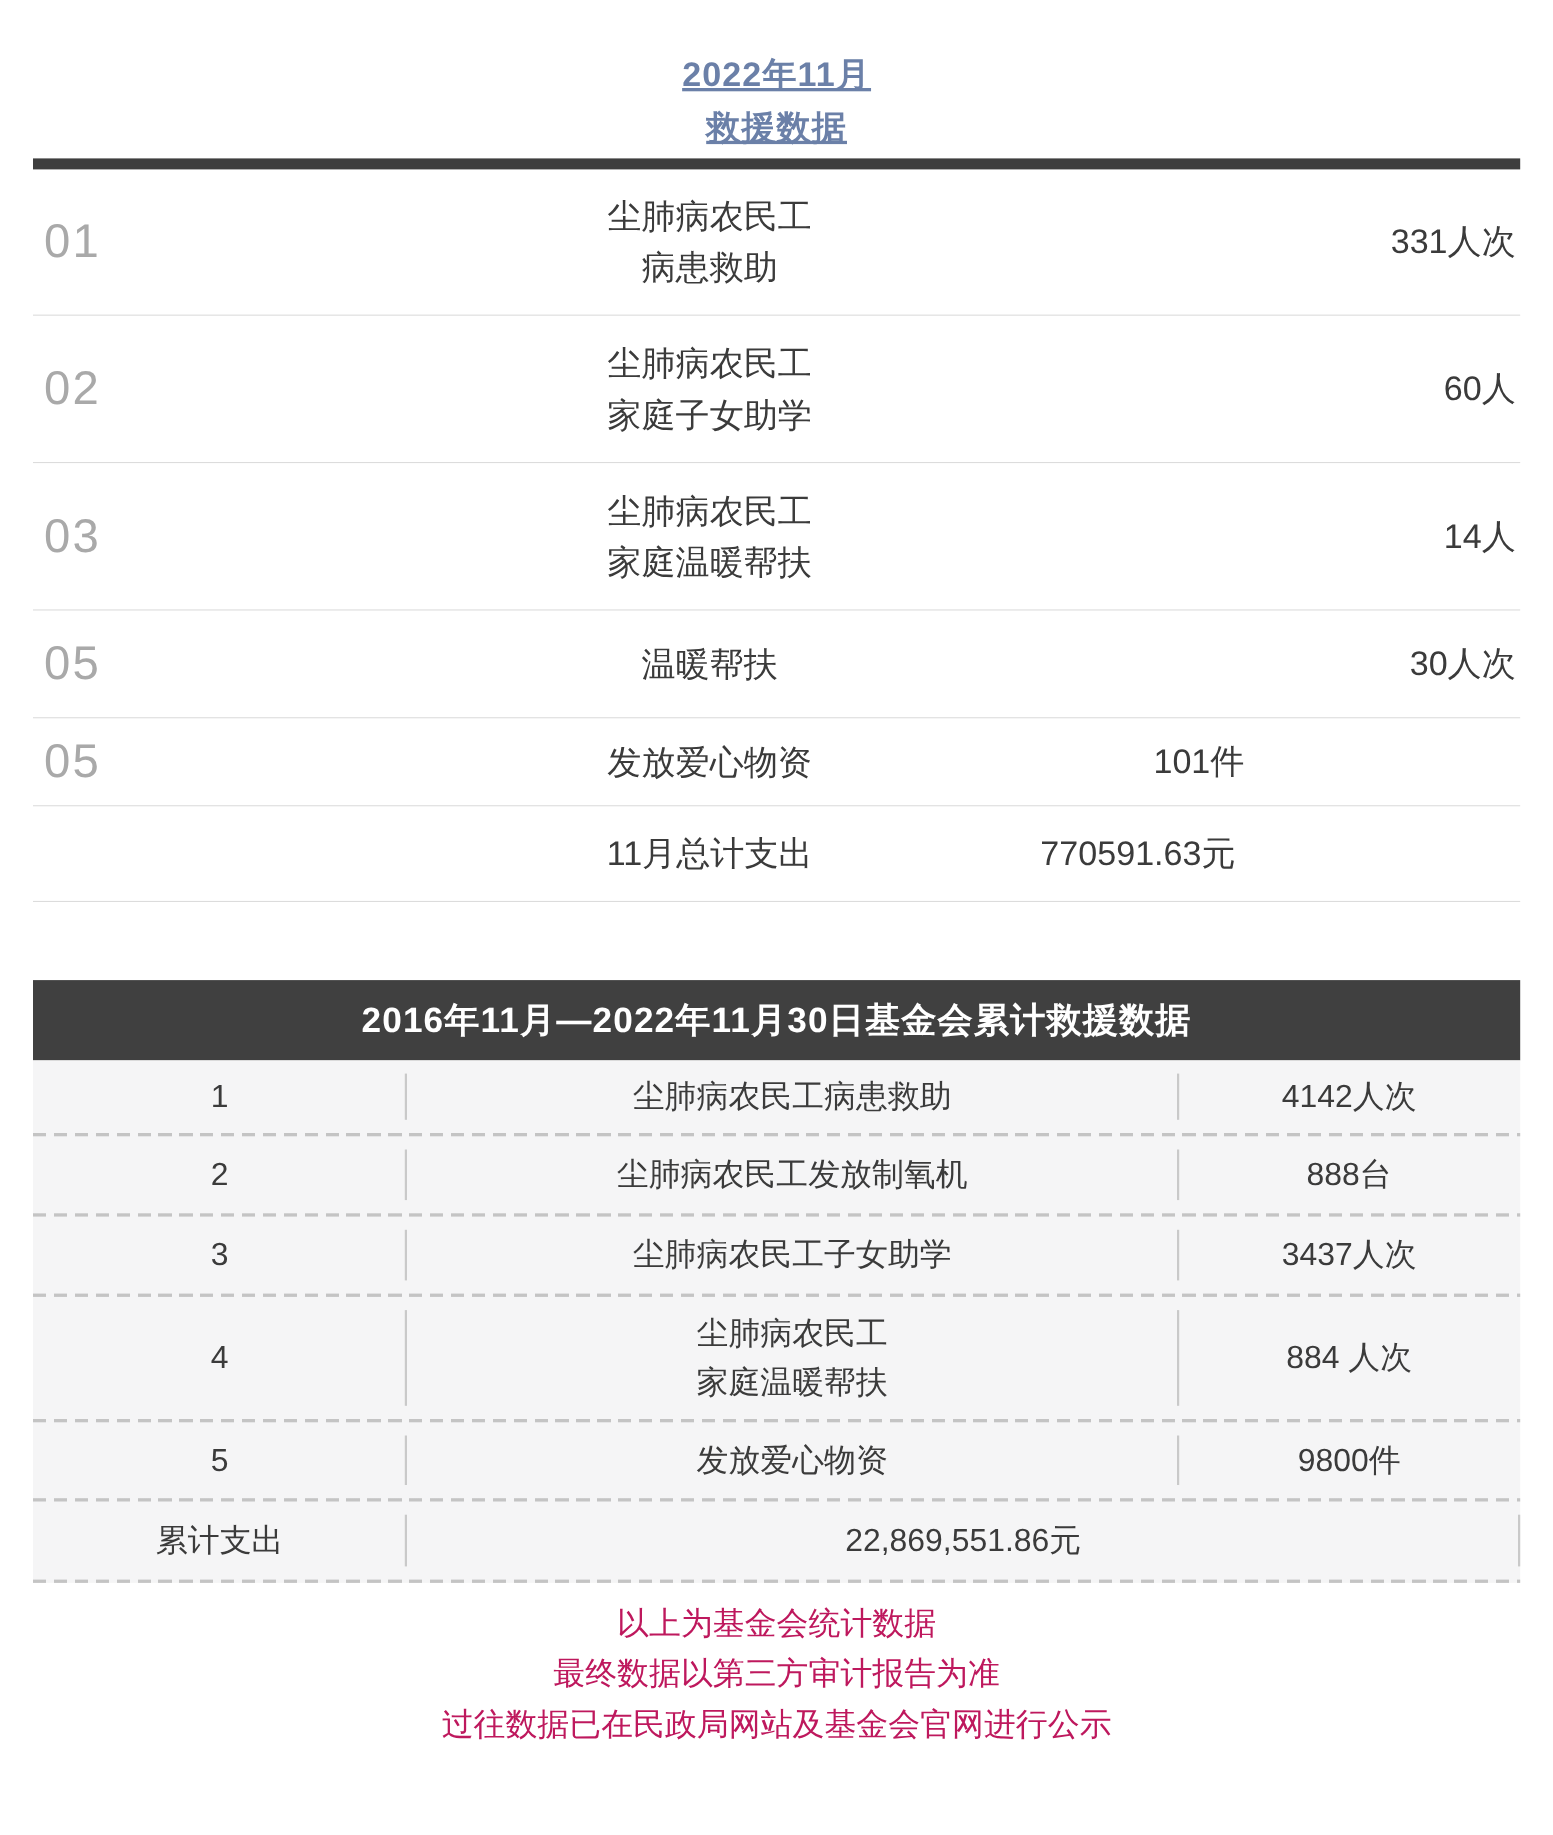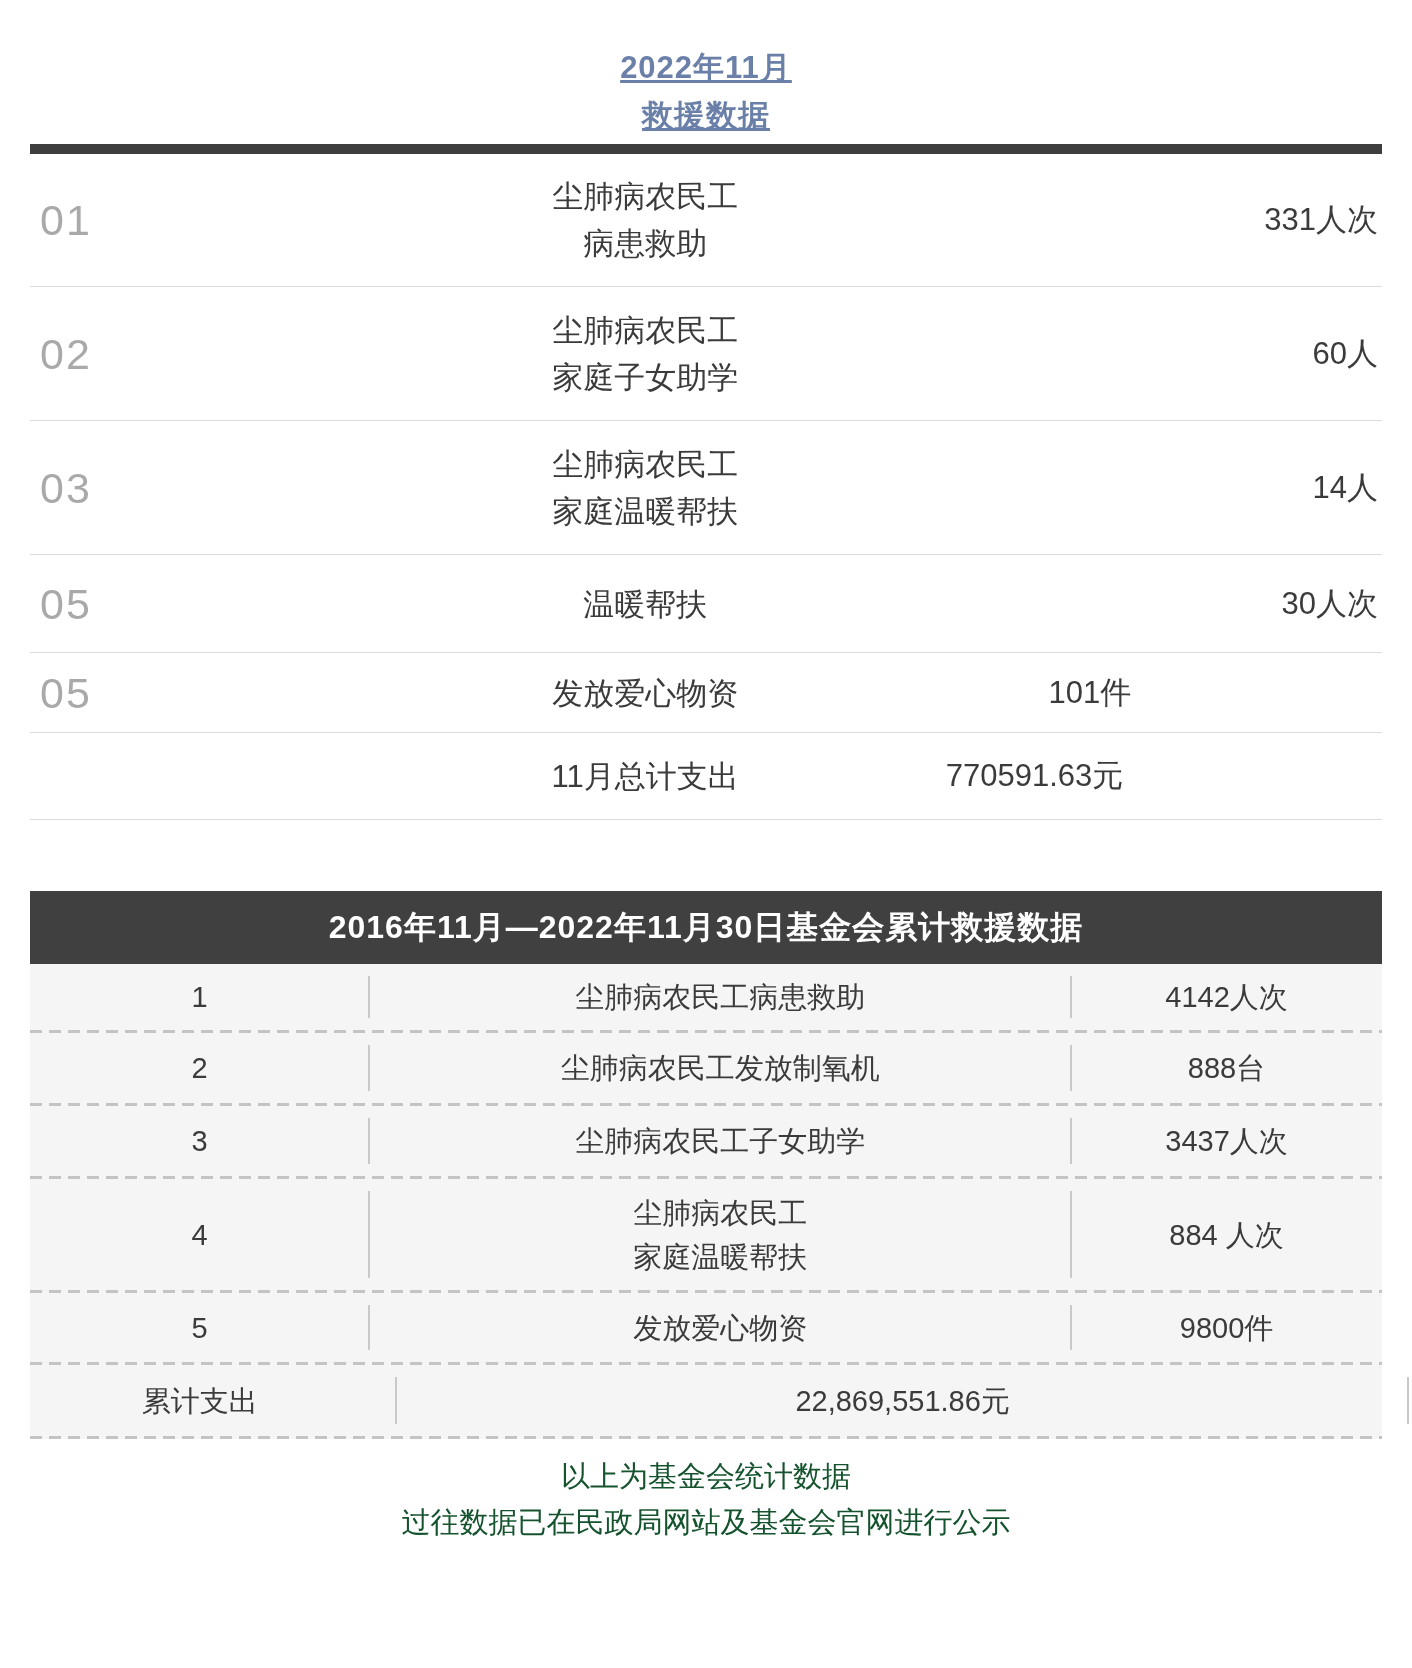--- a/index.html
+++ b/index.html
@@ -51,42 +51,42 @@
     height:73px; background:#404040; color:#ffffff;
     display:flex; align-items:center; justify-content:center;
     font-size:32px; font-weight:bold; letter-spacing:1px;
   }
   .c-body { background:#f5f5f6; }
   .c-row { display:grid; grid-template-columns:25.1% 51.9% 23%; }
   .c-row.merged { grid-template-columns:25.1% 74.9%; }
   .c-row.rh1 { height:66px; }
   .c-row.rh2 { height:70px; }
   .c-row.rh-2line { height:111px; }
-  .c-row.rh-total { height:71px;gap:27px; }
+  .c-row.rh-total { height:71px; }
   .c-cell {
     position:relative; display:flex; flex-direction:column;
     align-items:center; justify-content:center;
     font-size:29px; line-height:44px; text-align:center; white-space:nowrap;
   }
   .c-cell.vline::before {
     content:""; position:absolute; left:-1px; top:12px; bottom:12px;
     width:2px; background:#c9c9c9;
   }
   .c-cell.vline-right::after {
     content:""; position:absolute; right:0; top:12px; bottom:12px;
     width:2px; background:#c9c9c9;
   }
   .dash {
     height:3px;
     background:repeating-linear-gradient(90deg,#c4c4c4 0 12px,transparent 12px 19px);
   }
 
   
   .footer { margin-top:14px; text-align:center; }
-  .footer div { font-size:29px; line-height:46px; color:#14532d; }
+  .footer div { font-size:29px; line-height:46px; color:#be185d; }
 </style>
 </head>
 <body>
 
 <div class="title-block">
   <div>2022年11月</div>
   <div>救援数据</div>
 </div>
 
 <div class="dark-bar"></div>
@@ -186,14 +186,15 @@
       <div class="c-cell">累计支出</div>
       <div class="c-cell vline vline-right">22,869,551.86元</div>
     </div>
     <div class="dash"></div>
 
   </div>
 </div>
 
 <div class="footer">
   <div>以上为基金会统计数据</div>
+  <div>最终数据以第三方审计报告为准</div>
   <div>过往数据已在民政局网站及基金会官网进行公示</div>
 </div>
 
 </body></html>

